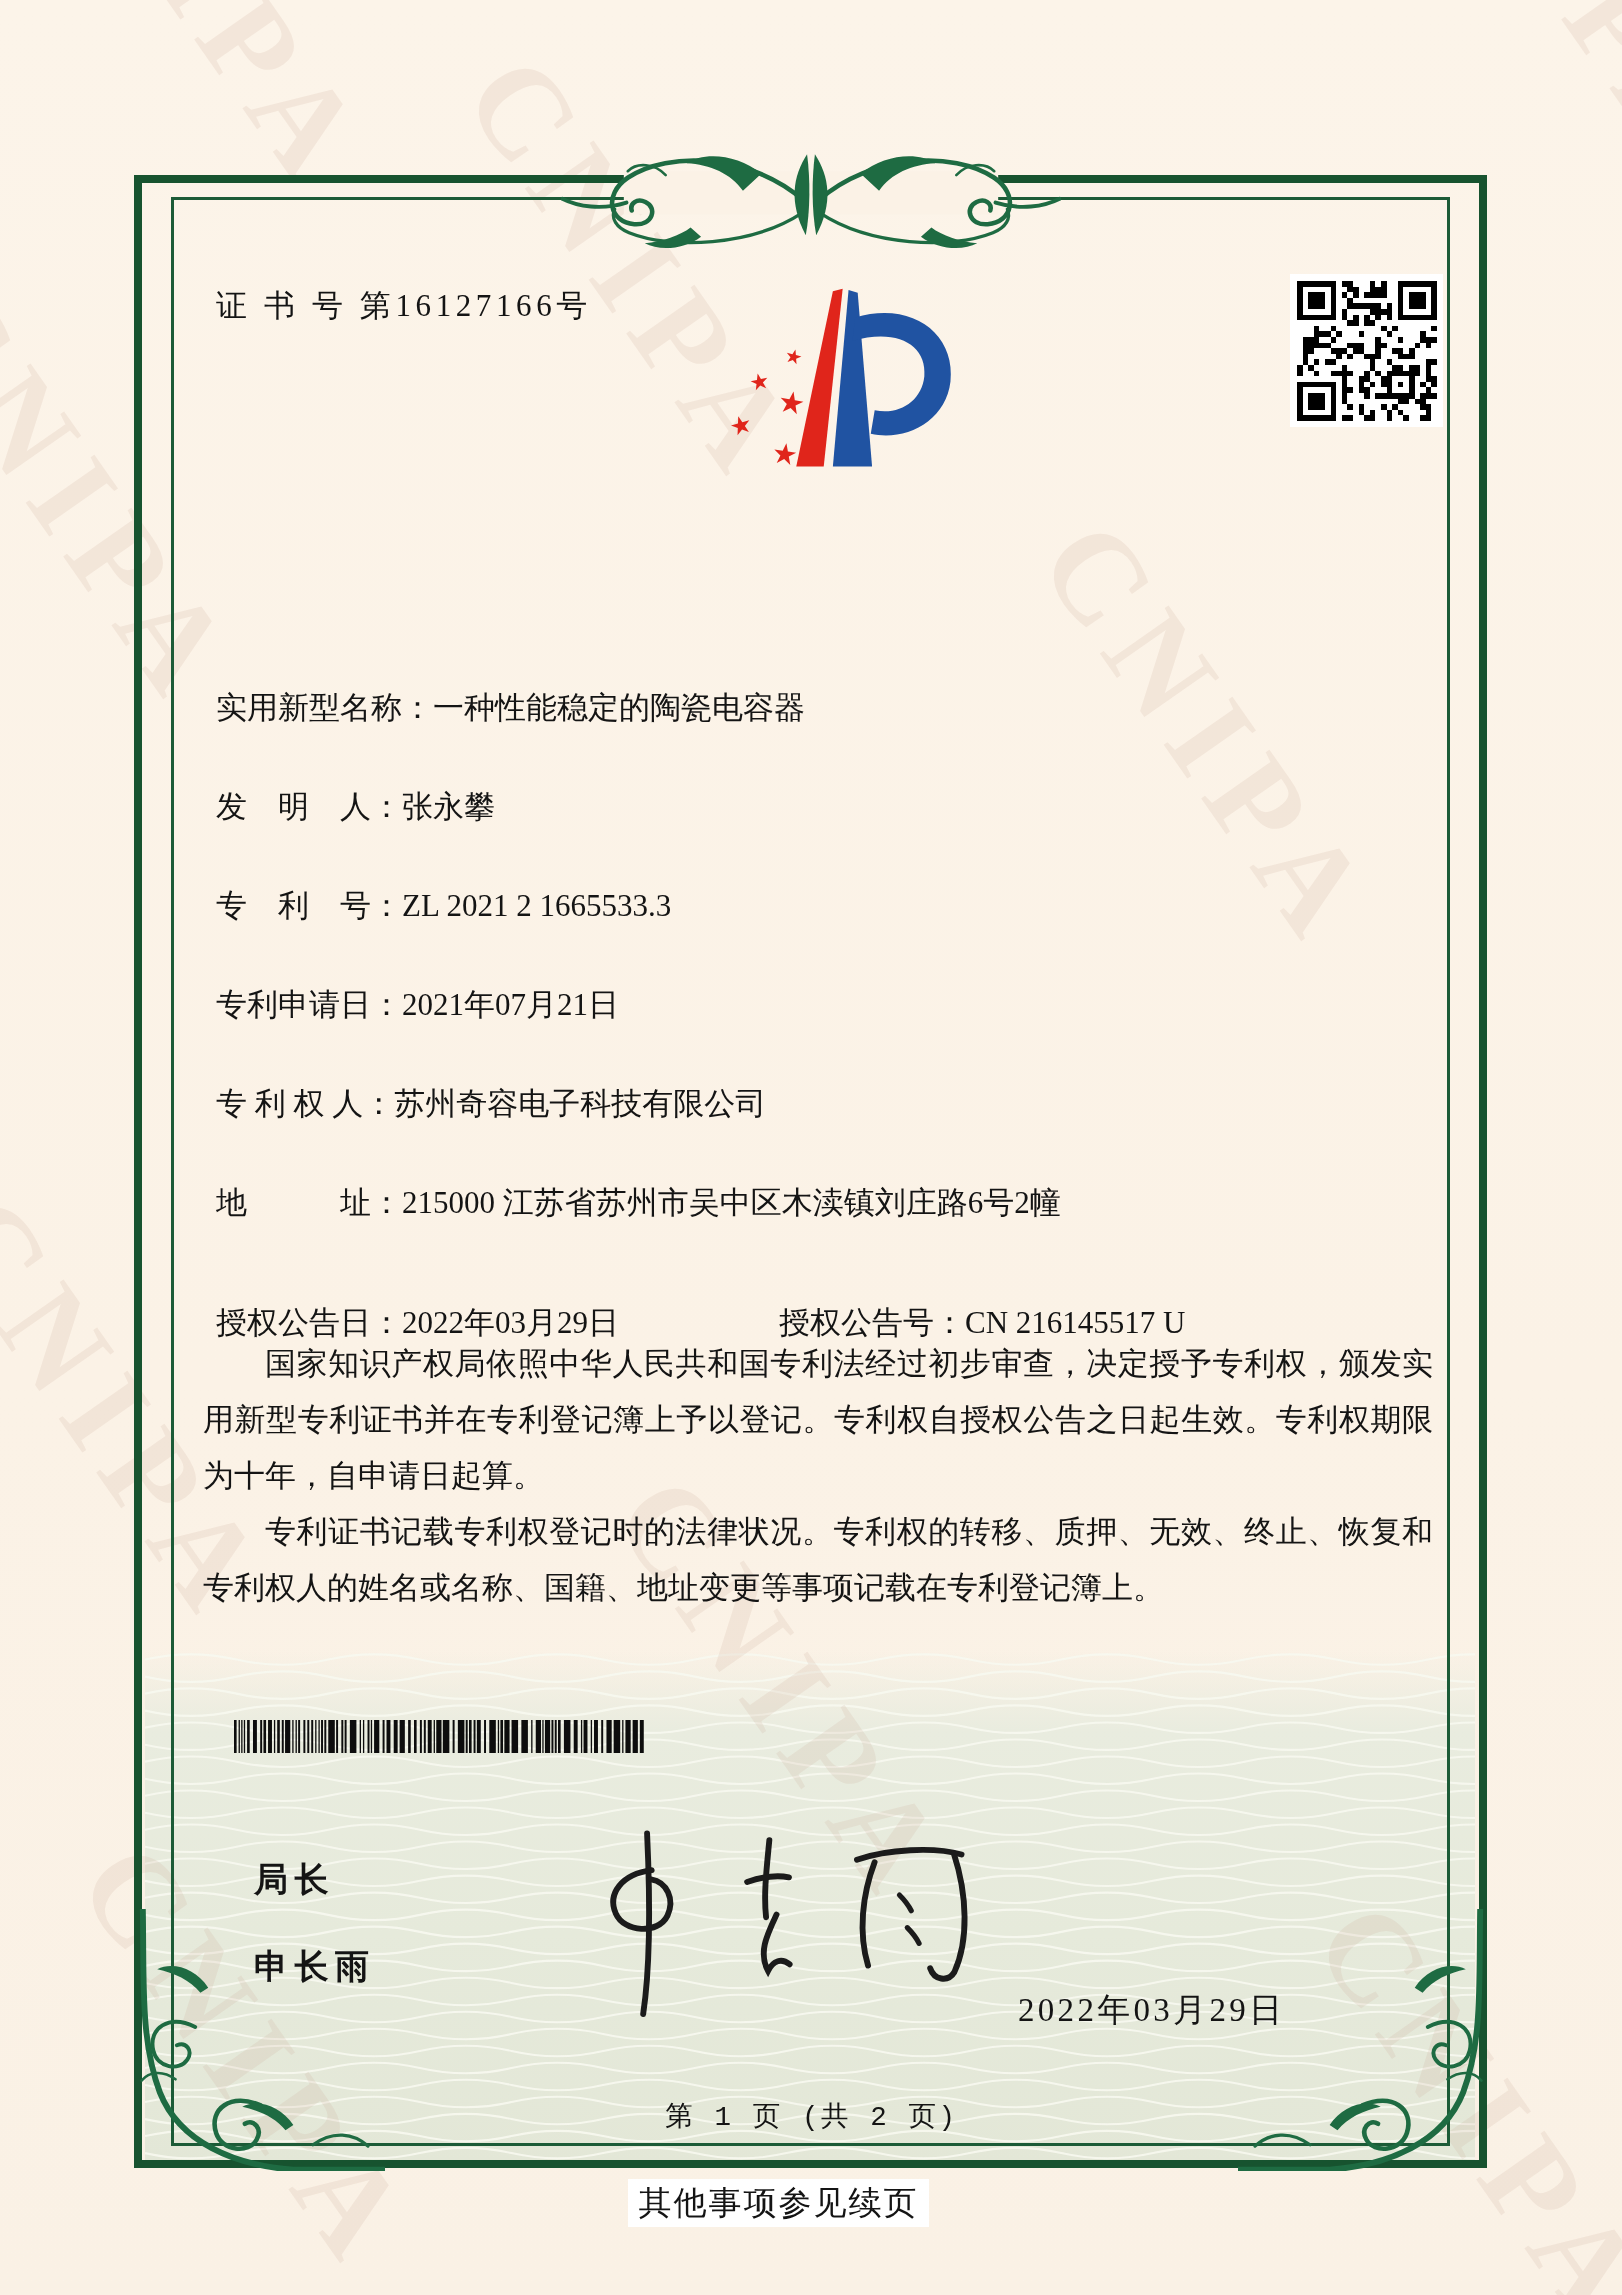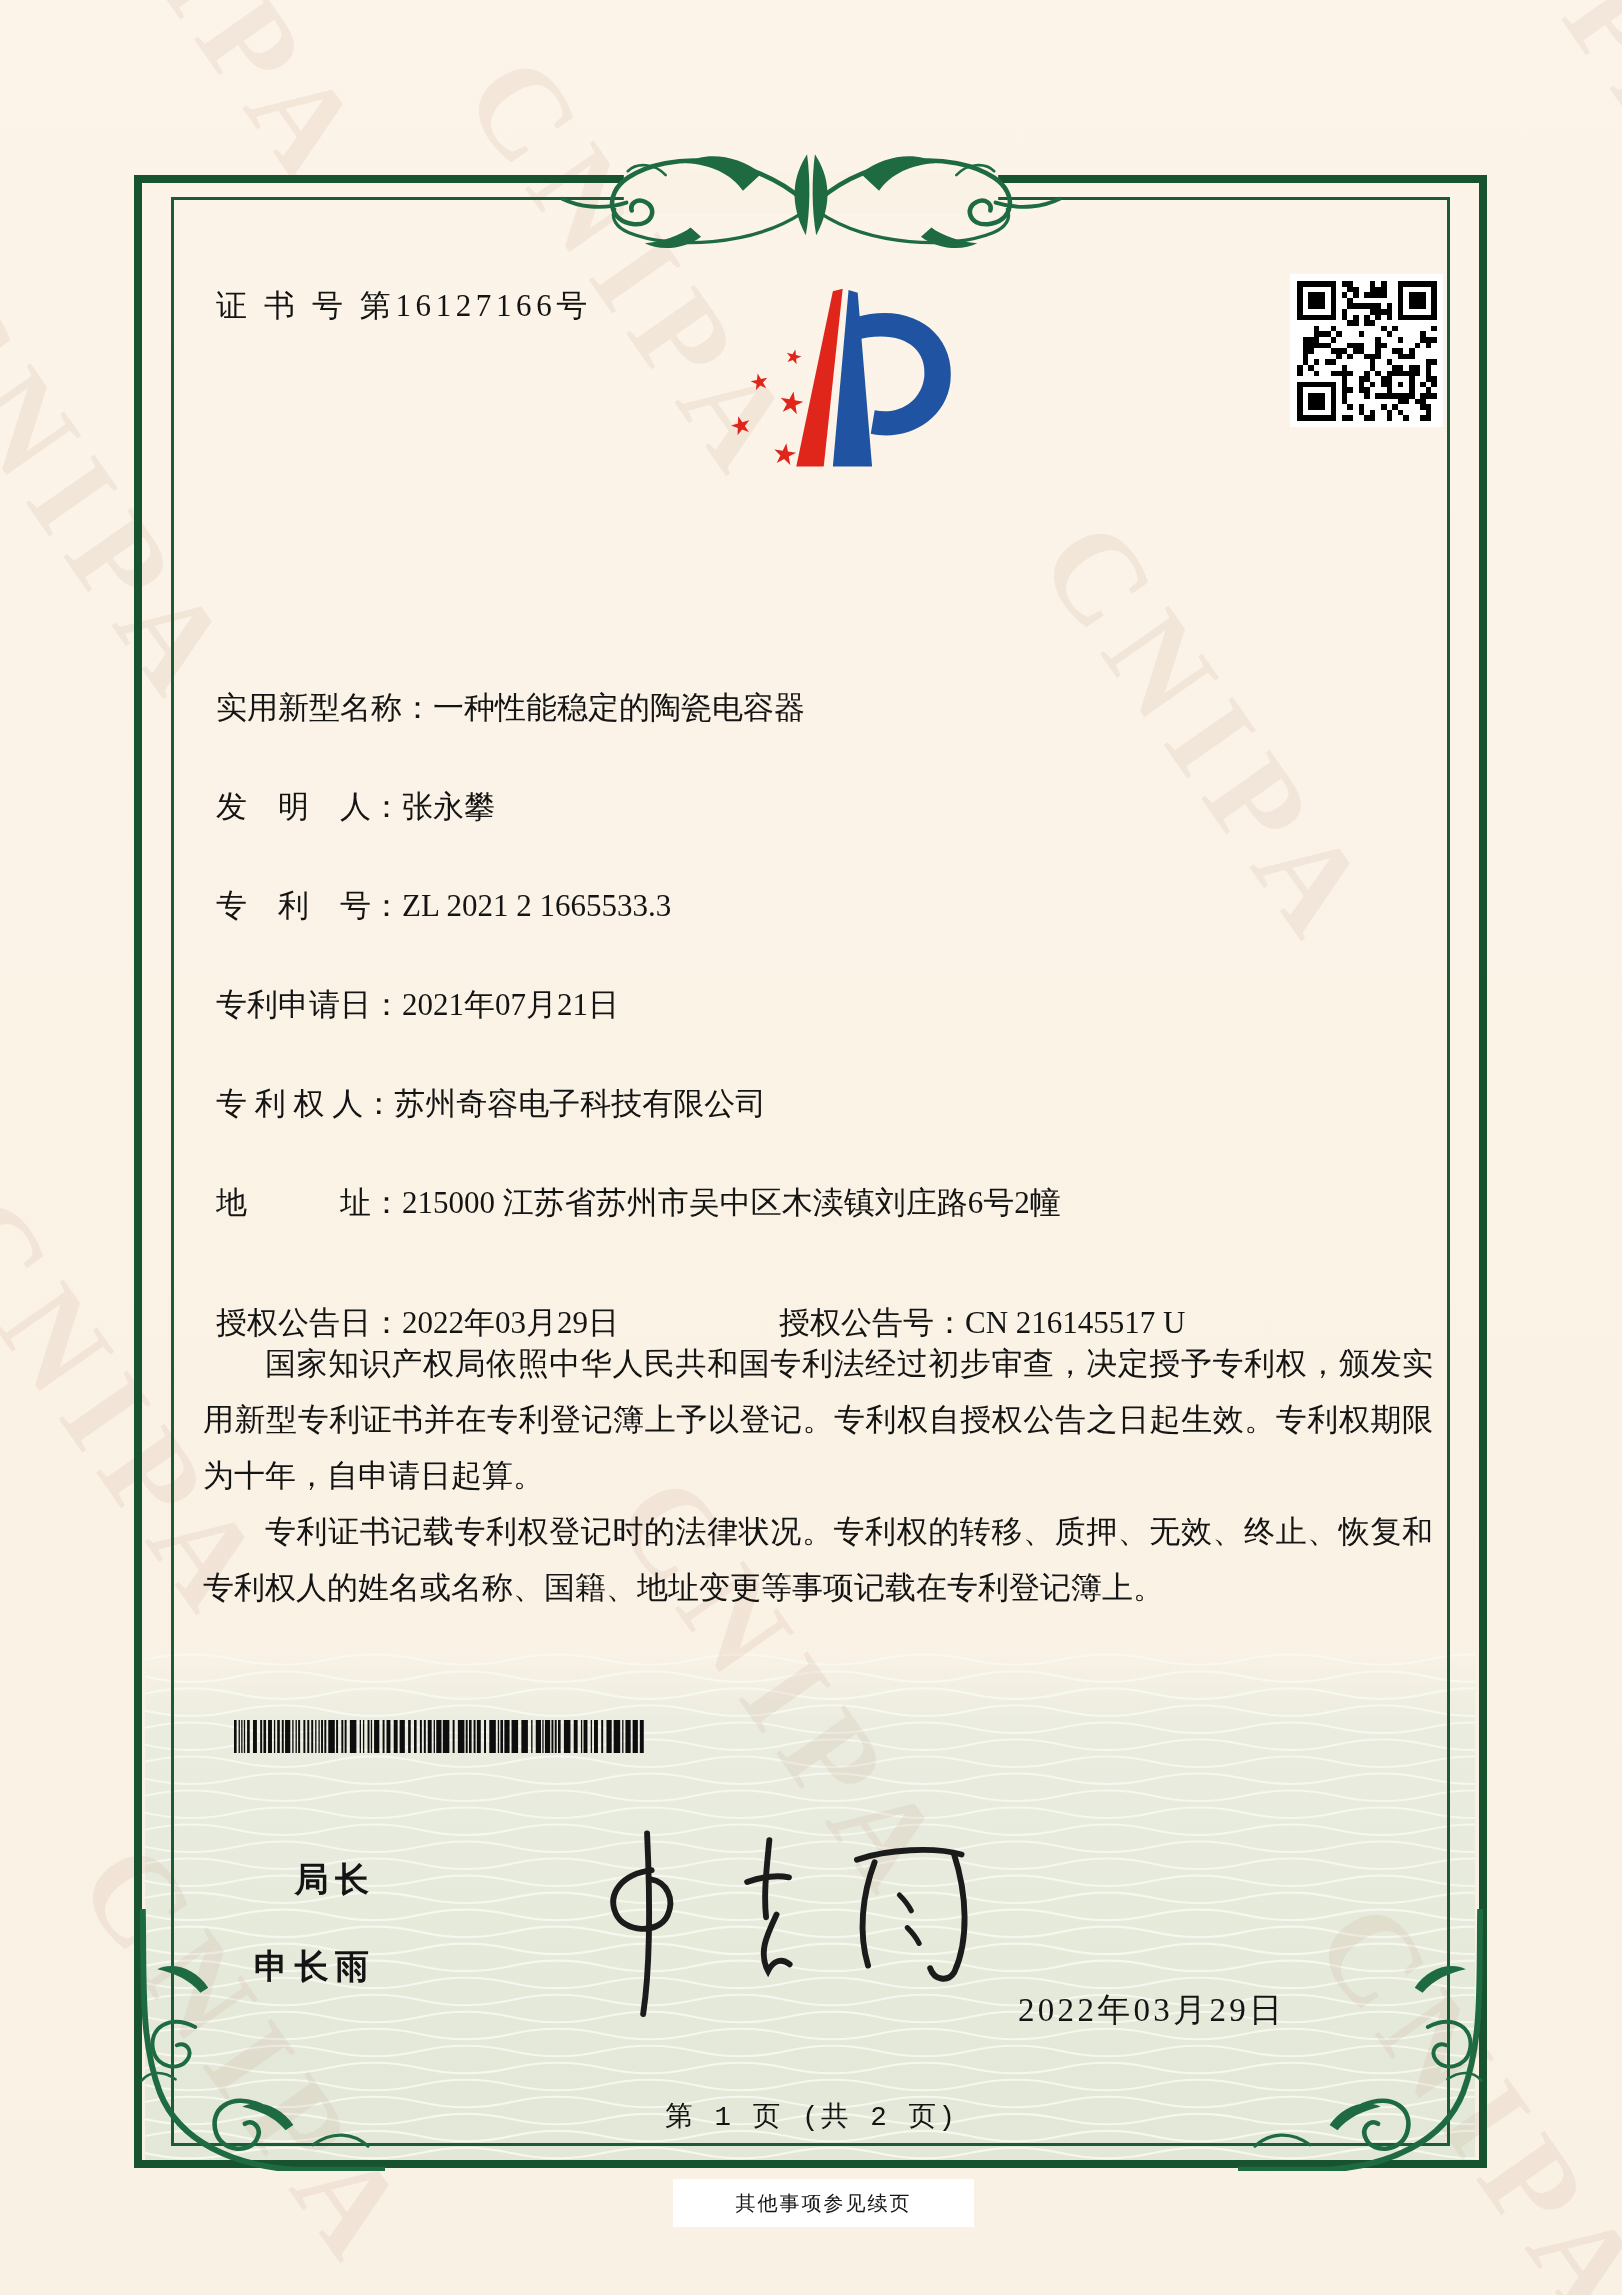--- a/index.html
+++ b/index.html
@@ -44,28 +44,28 @@
   .grant2{position:absolute;left:563px;top:0;}
   .grant-wrap{position:relative;}
   
   .body-text{position:absolute;left:203px;top:1336px;width:1230px;z-index:5;
       font-size:31px;line-height:56px;text-align:justify;}
   .body-text p{margin:0;text-indent:2em;}
   
   .barcode{position:absolute;left:234px;top:1720px;width:415px;height:33px;z-index:5;}
   
   .officer{position:absolute;left:254px;top:1857px;z-index:5;font-size:34px;letter-spacing:6.5px;
-      font-weight:600;text-align:right;}
+      font-weight:600;}
   .officer .name{margin-top:41px;}
   .signature{position:absolute;left:517px;top:1794px;width:523px;height:236px;z-index:5;}
   .date-line{position:absolute;left:1018px;top:1988px;font-size:33px;letter-spacing:3.3px;z-index:5;}
   .page-info{position:absolute;left:0;width:1623px;top:2098px;text-align:center;font-size:27.5px;
       letter-spacing:2.6px;z-index:5;font-family:Liberation Mono, monospace;}
   .cont-note{position:absolute;left:628px;top:2179px;width:301px;height:48px;background:#ffffff;
-      z-index:5;text-align:center;line-height:48px;font-size:20px;letter-spacing:2px;margin-left:45px;}
+      z-index:5;text-align:center;line-height:48px;font-size:33px;letter-spacing:2px;}
   .star-txt{font-family:"DejaVu Sans","Liberation Sans",sans-serif;}
 </style>
 </head>
 <body>
 
 <div class="page">
 
   <div class="wave-zone">
     <svg id="waves" width="1330" height="516" viewBox="0 0 2032 788" xmlns="http://www.w3.org/2000/svg">
         <path d="M0 16 q 70 -16 140 0 q 70 16 140 0 q 70 -16 140 0 q 70 16 140 0 q 70 -16 140 0 q 70 16 140 0 q 70 -16 140 0 q 70 16 140 0 q 70 -16 140 0 q 70 16 140 0 q 70 -16 140 0 q 70 16 140 0 q 70 -16 140 0 q 70 16 140 0 q 70 -16 140 0" stroke="#f7f8f0" stroke-width="3.2" fill="none" opacity="0.9"></path>

